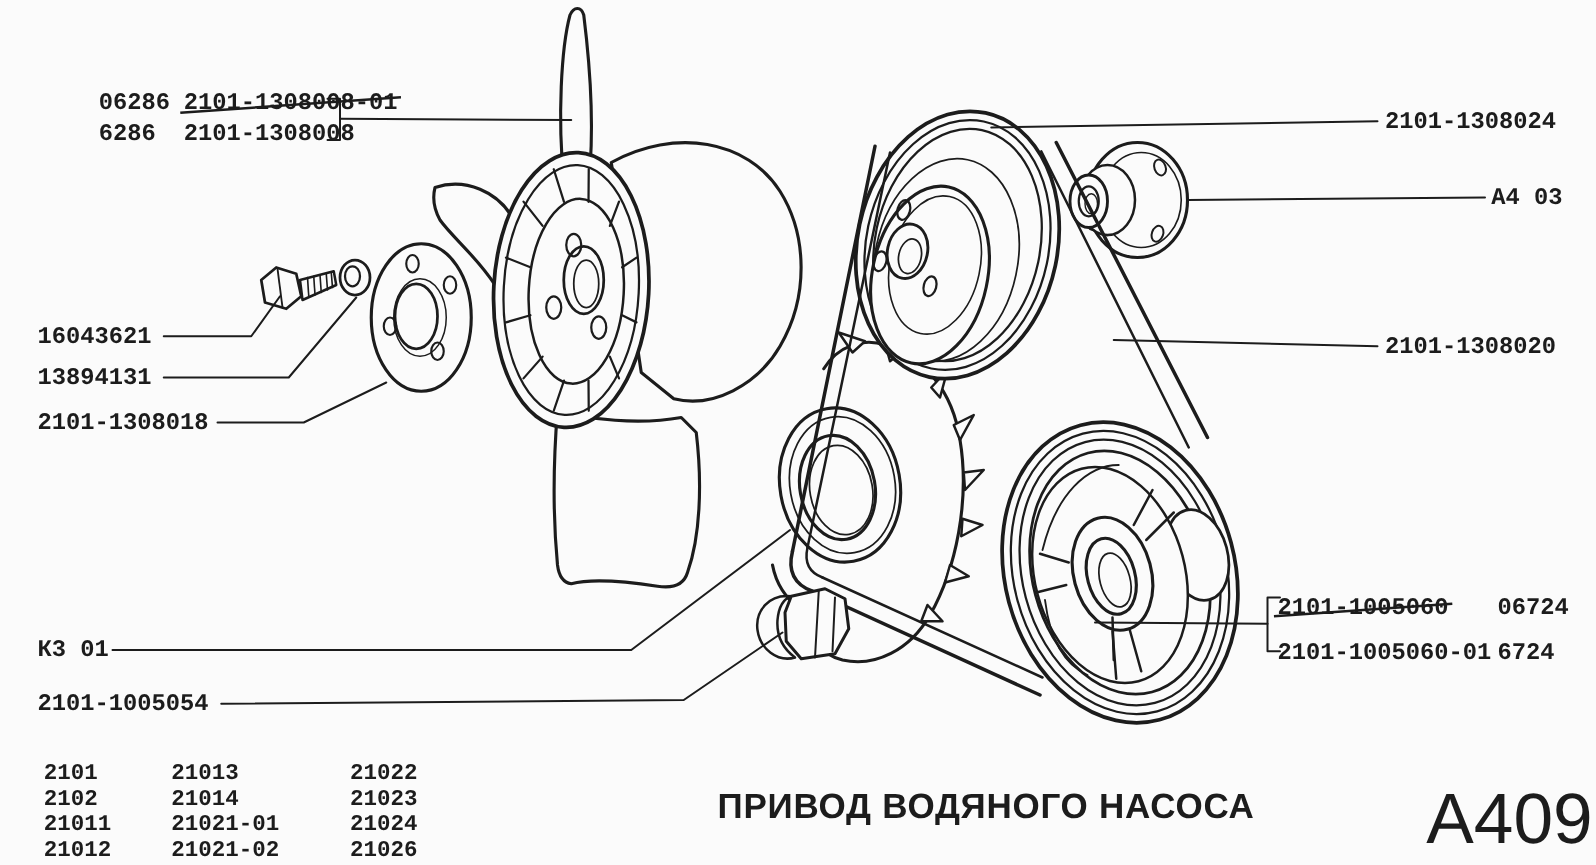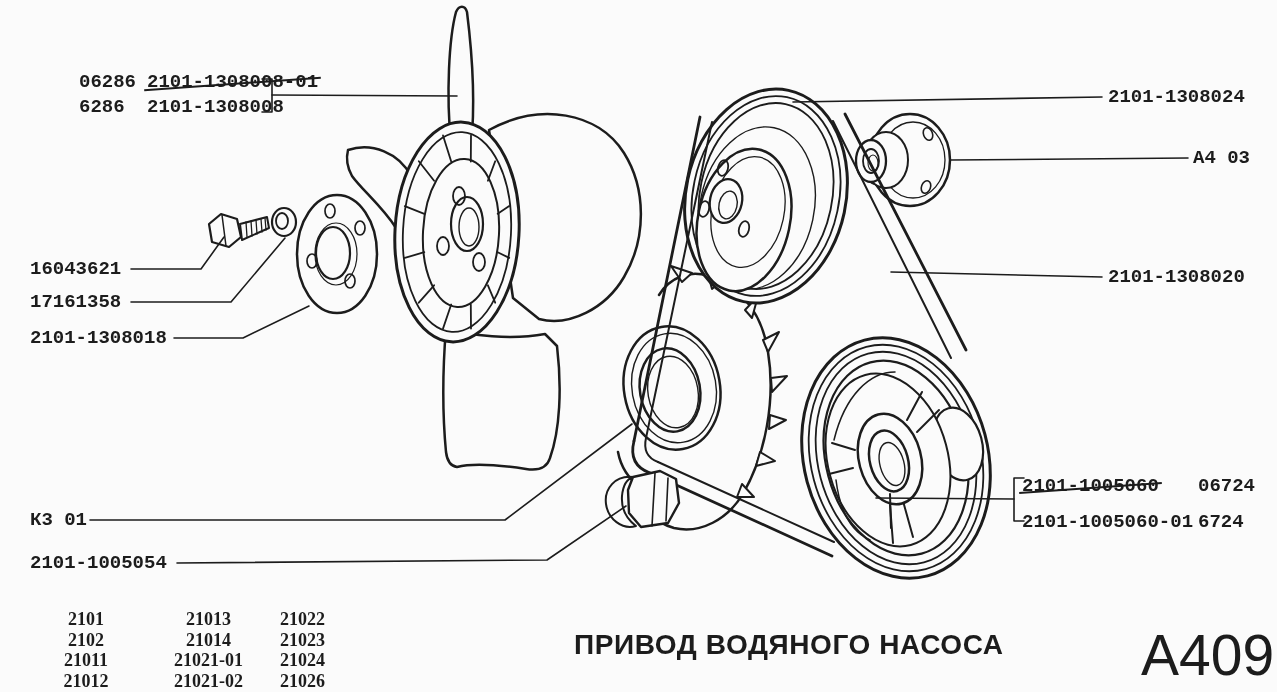--- a/index.html
+++ b/index.html
@@ -31,22 +31,22 @@
   .num-w{display:inline-block;width:176px;}
   .struck{position:relative;display:inline-block;}
   .struck::after{
     content:"";position:absolute;left:-3px;right:-3px;top:54%;height:0;
     border-top:2.5px solid var(--ink);
     transform:rotate(-4deg);
   }
   .apptable{position:absolute;left:35px;top:609px;display:flex;}
   .appcol{display:flex;flex-direction:column;}
   .appcol .cell{
-    font-family:Liberation Serif, serif;
-    font-size:18px;font-weight:bold;line-height:20.5px;white-space:pre;text-align:center;
+    font-family:Liberation Mono, monospace;
+    font-size:18px;font-weight:bold;line-height:20.5px;white-space:pre;
   }
   .col1{width:102px;}
   .col2{width:143px;}
   .title{
     position:absolute;left:574px;top:629px;
     font-family:"Liberation Sans", sans-serif;
     font-size:28px;font-weight:bold;letter-spacing:0.6px;
     color:var(--ink);
   }
   .pagecode{
@@ -224,21 +224,21 @@
       <span class="code-w">06286</span>
       <span class="struck">2101-1308008-01</span>
     </div>
     <div class="co-row">
       <span class="code-w">6286</span>
       <span>2101-1308008</span>
     </div>
   </div>
 
   <div class="lbl" style="left:30px;top:258px;">16043621</div>
-  <div class="lbl" style="left:30px;top:291px;">17161358</div>
+  <div class="lbl" style="left:30px;top:291px;">13894131</div>
   <div class="lbl" style="left:30px;top:327px;">2101-1308018</div>
   <div class="lbl" style="left:30px;top:509px;">К3 01</div>
   <div class="lbl" style="left:30px;top:552px;">2101-1005054</div>
 
   <div class="lbl" style="left:1108px;top:86px;">2101-1308024</div>
   <div class="lbl" style="left:1193px;top:147px;">А4 03</div>
   <div class="lbl" style="left:1108px;top:266px;">2101-1308020</div>
 
   <div class="lbl co-rows" style="left:1022px;top:475px;gap:14px;">
     <div class="co-row">

